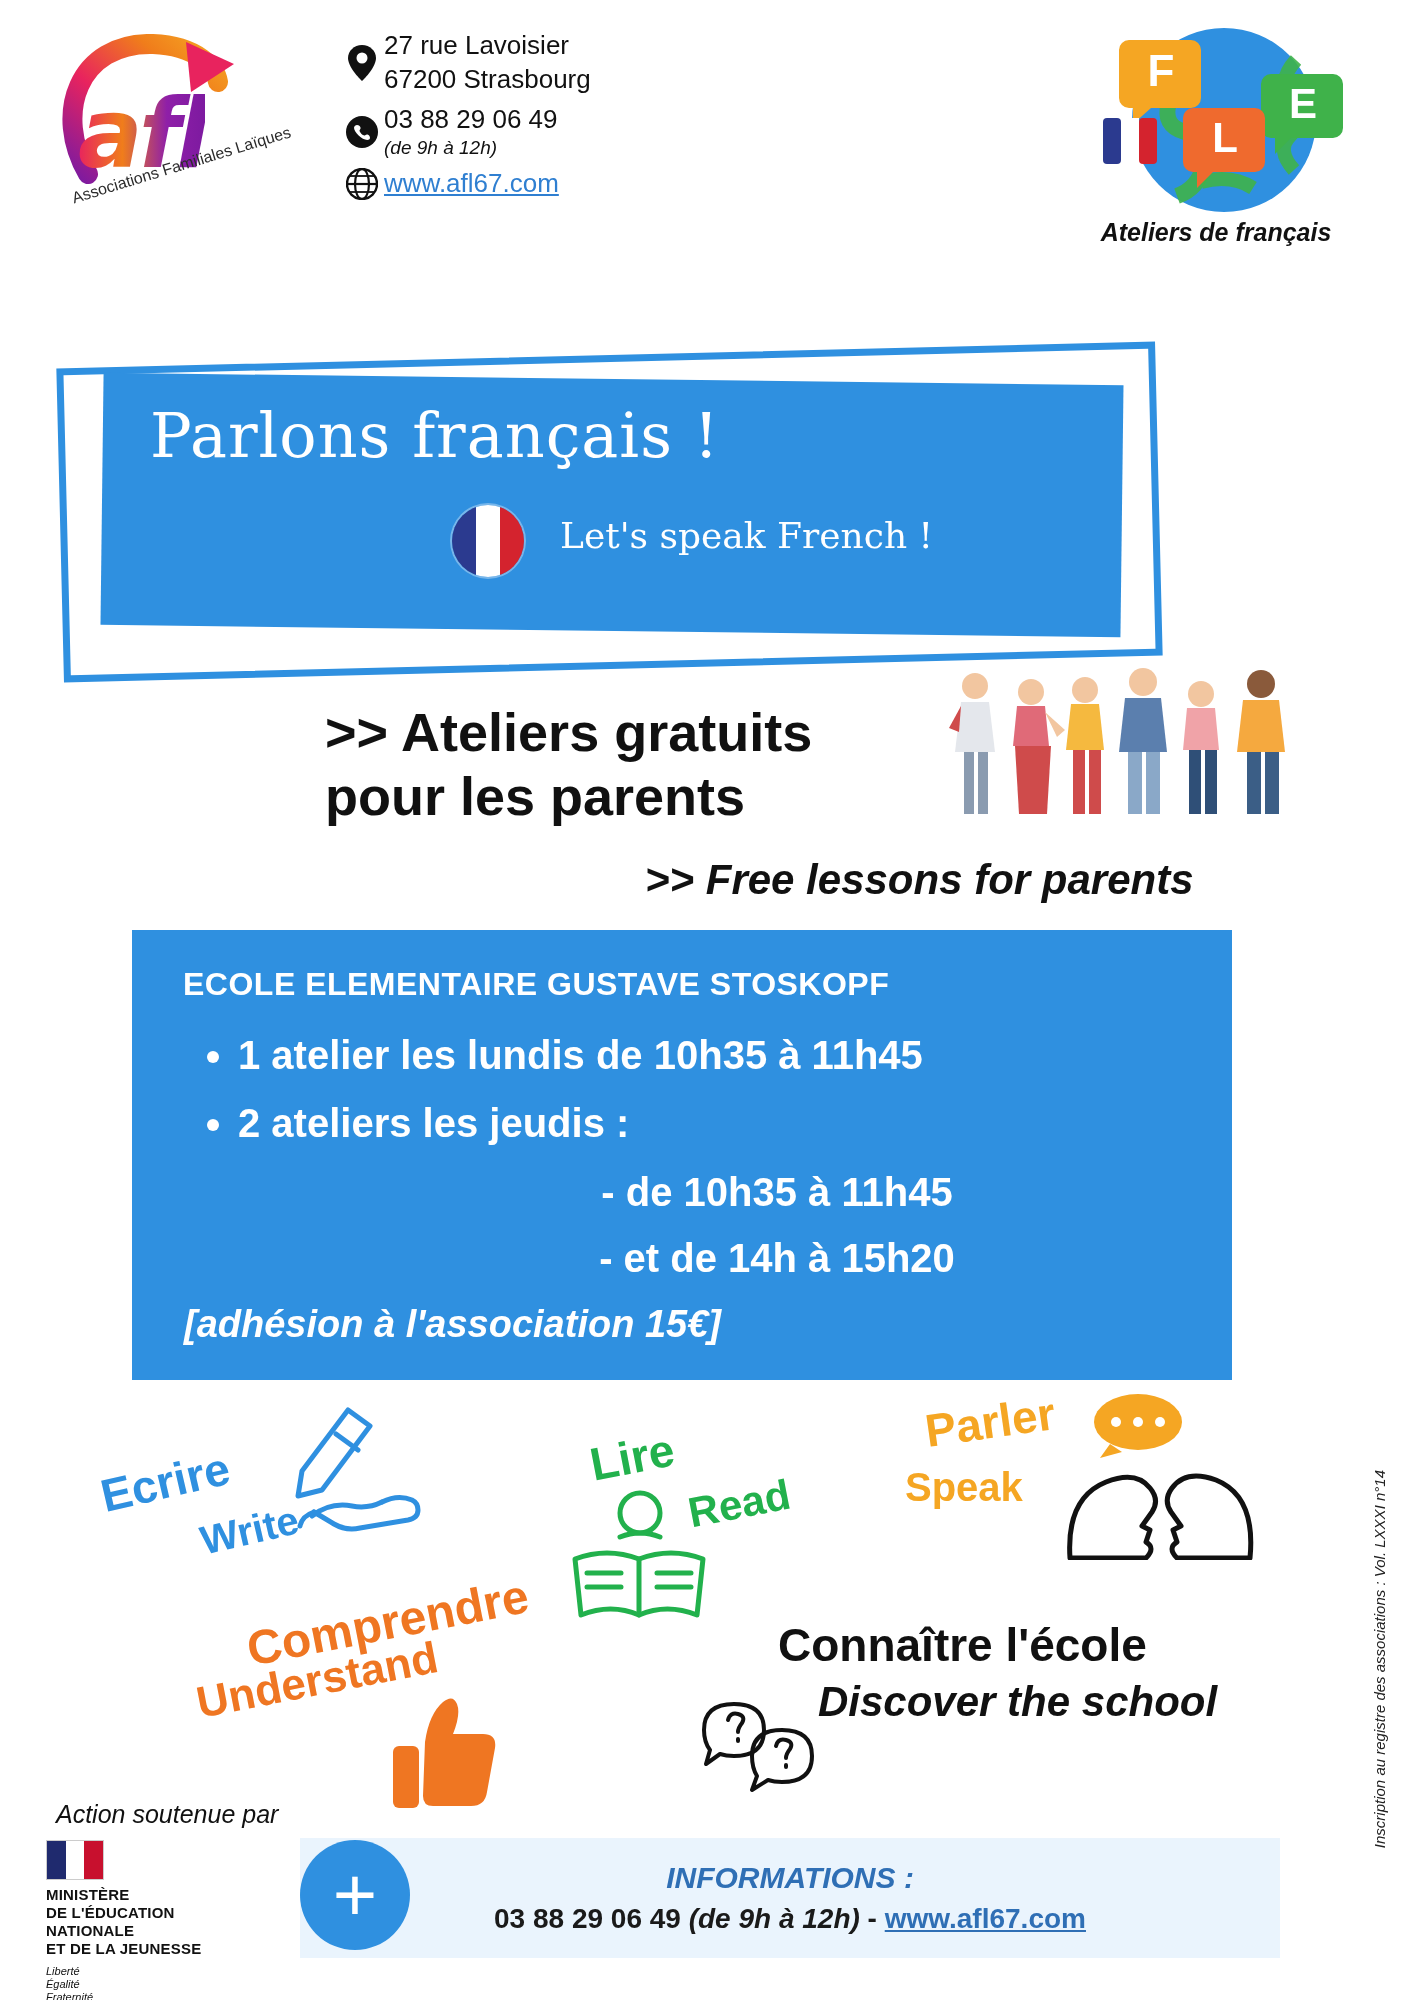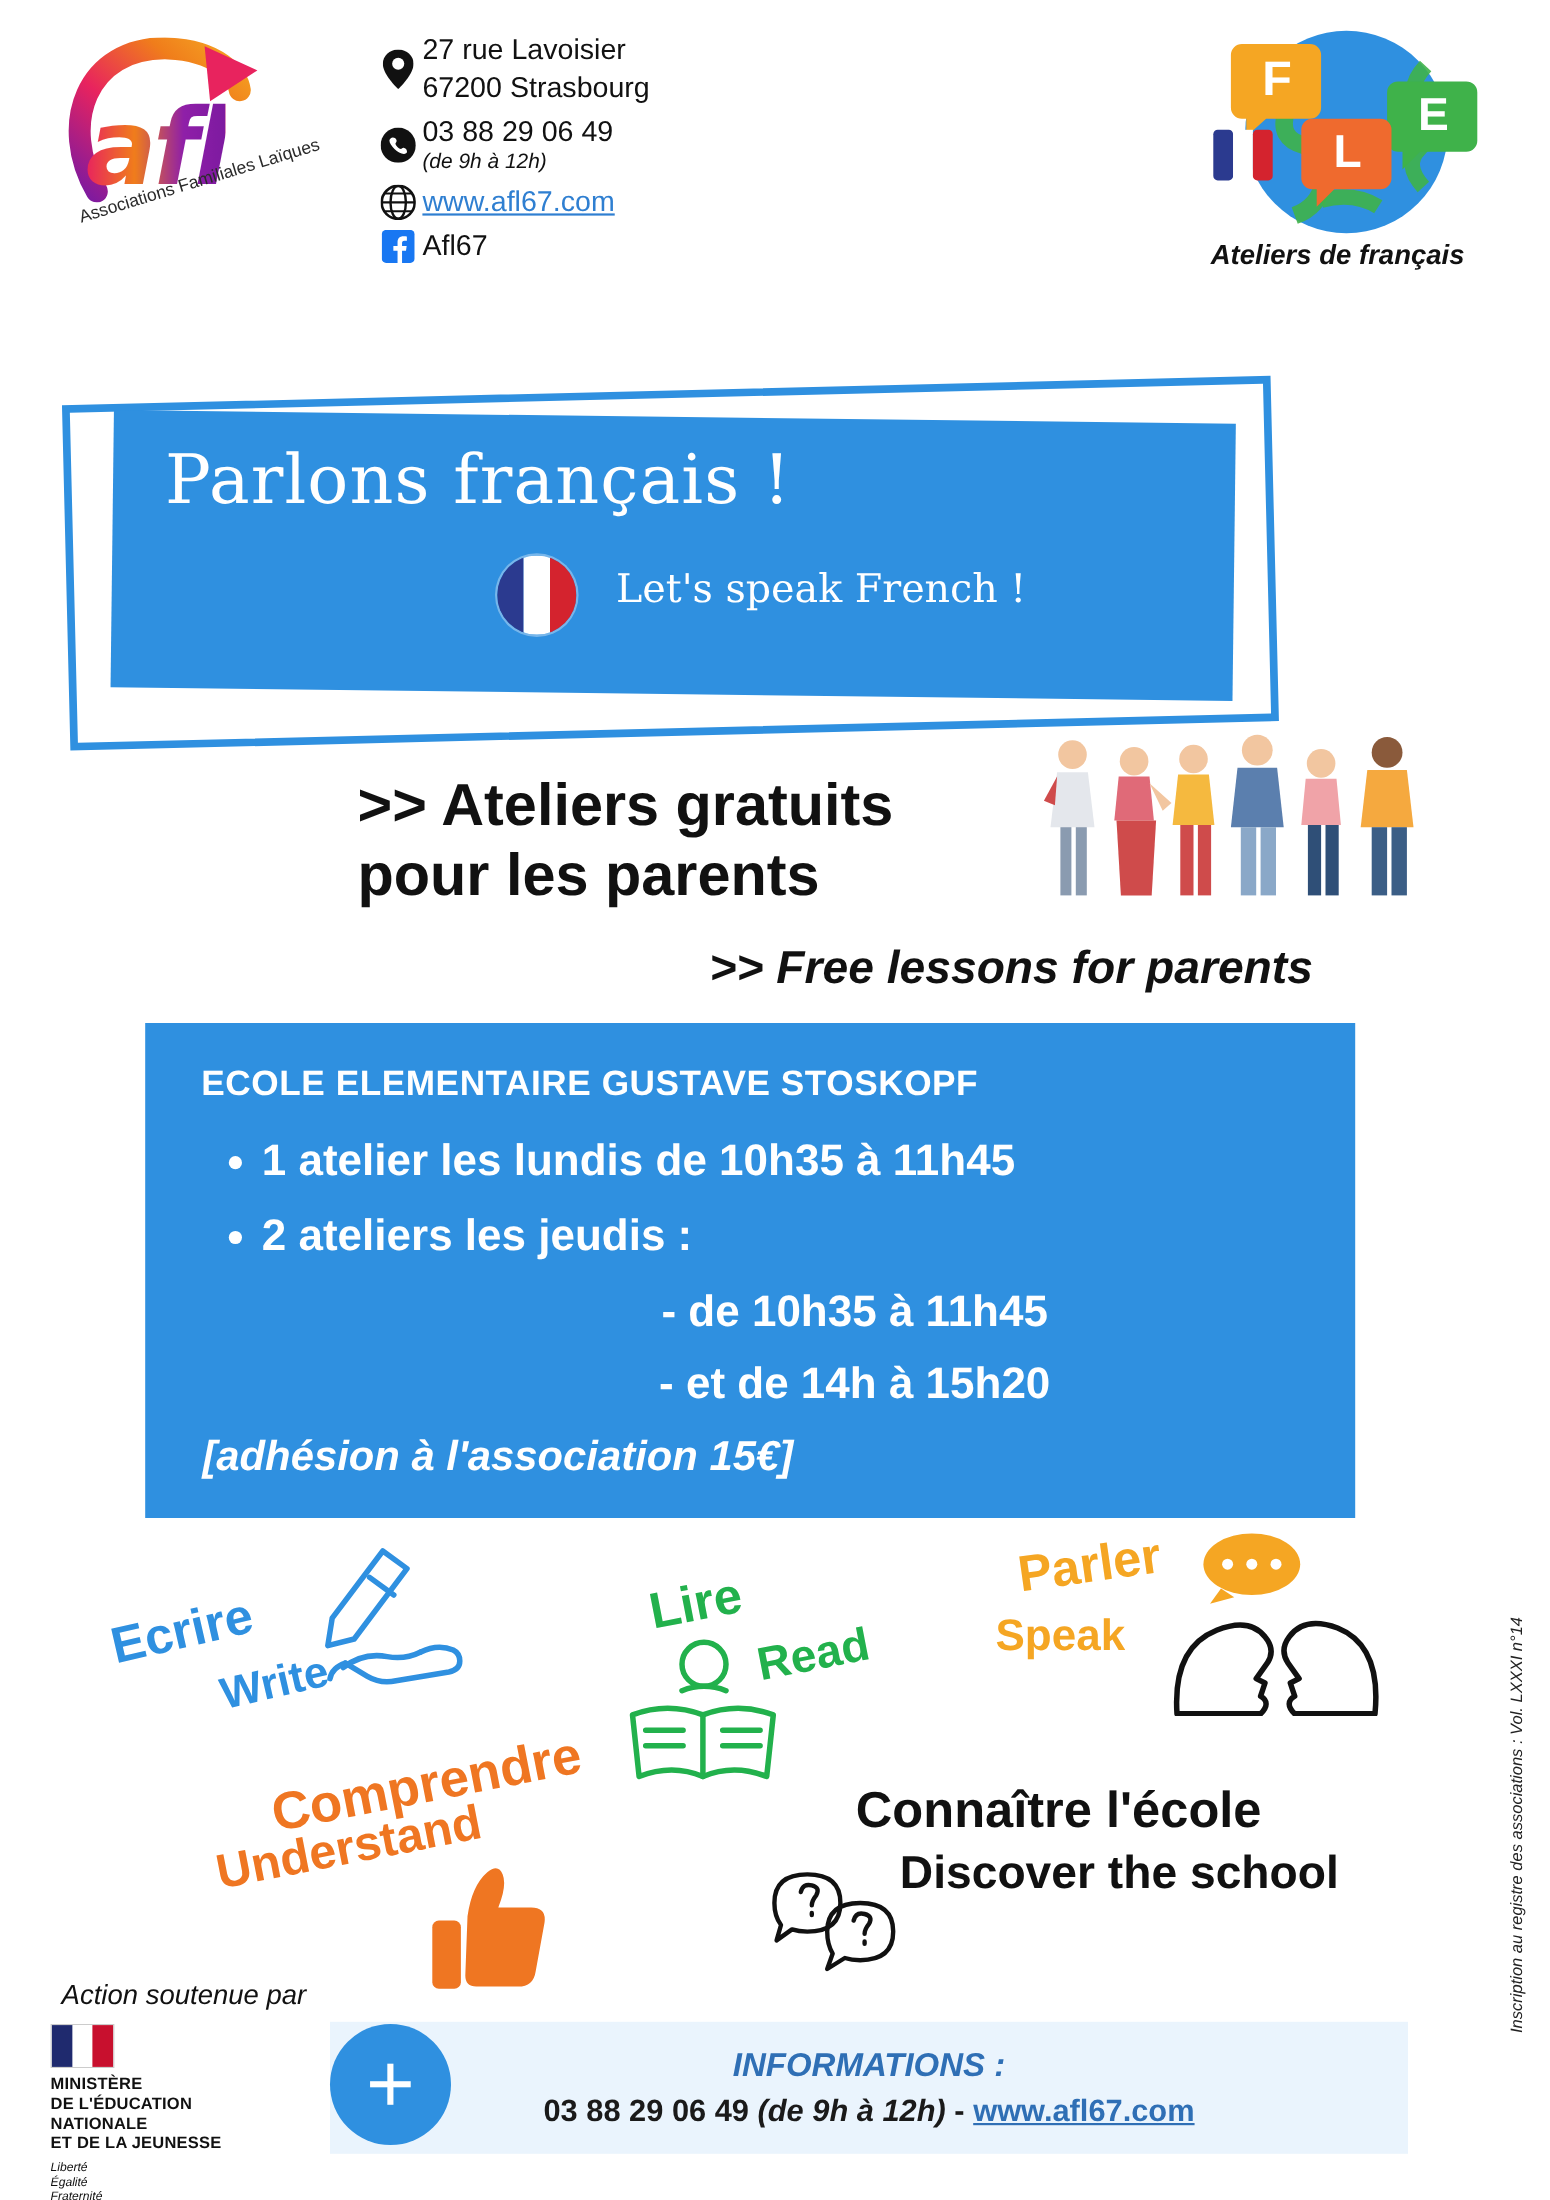--- a/index.html
+++ b/index.html
@@ -244,21 +244,21 @@
 
   .ecrire { left: 100px; top: 1455px; font-size: 46px; color:#2f90e0; transform: rotate(-13deg); }
   .write  { left: 200px; top: 1508px; font-size: 40px; color:#2f90e0; transform: rotate(-13deg); }
   .lire   { left: 590px; top: 1430px; font-size: 46px; color:#22b14c; transform: rotate(-11deg); }
   .read   { left: 688px; top: 1480px; font-size: 42px; color:#22b14c; transform: rotate(-11deg); }
   .parler { left: 925px; top: 1395px; font-size: 46px; color:#f5a623; transform: rotate(-8deg); }
   .speak  { left: 905px; top: 1465px; font-size: 40px; color:#f5a623; }
   .comprendre { left: 245px; top: 1595px; font-size: 48px; color:#ef7622; transform: rotate(-11deg); }
   .understand { left: 195px; top: 1655px; font-size: 44px; color:#ef7622; transform: rotate(-11deg); }
   .connaitre { left: 778px; top: 1618px; font-size: 46px; color:#111; }
-  .discover  { left: 818px; top: 1678px; font-size: 42px; color:#111; }
+  .discover  { left: 818px; top: 1678px; font-size: 42px; color:#111; font-style: italic; }
 
   .icon-pen   { position:absolute; left:278px; top:1398px; width:150px; height:150px; }
   .icon-book  { position:absolute; left:565px; top:1485px; width:150px; height:150px; }
   .icon-heads { position:absolute; left:1060px; top:1390px; width:200px; height:170px; }
   .icon-thumb { position:absolute; left:385px; top:1690px; width:120px; height:130px; }
   .icon-bubbles { position:absolute; left:700px; top:1690px; width:130px; height:110px; }
 
   
   .supported {
     position: absolute;
@@ -412,29 +412,20 @@
           <circle cx="16" cy="16" r="15" fill="none" stroke="#111" stroke-width="2.4"></circle>
           <ellipse cx="16" cy="16" rx="7" ry="15" fill="none" stroke="#111" stroke-width="2.2"></ellipse>
           <line x1="1" y1="16" x2="31" y2="16" stroke="#111" stroke-width="2.2"></line>
           <line x1="3.5" y1="8" x2="28.5" y2="8" stroke="#111" stroke-width="1.8"></line>
           <line x1="3.5" y1="24" x2="28.5" y2="24" stroke="#111" stroke-width="1.8"></line>
         </svg>
       </div>
       <div class="contact-link">www.afl67.com</div>
     </div>
 
-    <div class="contact-row">
-      <div class="contact-icon">
-        <svg width="30" height="30" viewBox="0 0 30 30">
-          <rect width="30" height="30" rx="4" fill="#1877f2"></rect>
-          <path d="M18.5 30 V19 h3.6 l .6 -4.3 h -4.2 v -2.7 c 0 -1.2 .4 -2.1 2.2 -2.1 h 2.2 V6 c -.4 -.05 -1.7 -.17 -3.2 -.17 -3.2 0 -5.3 1.9 -5.3 5.4 v 3.4 H 10.6 V19 h 3.8 v 11 Z" fill="#fff"></path>
-        </svg>
-      </div>
-      <div class="contact-text">Afl67</div>
-    </div>
   </div>
 
   <div class="fle-logo">
     <svg width="270" height="200" viewBox="0 0 270 200">
       <circle cx="143" cy="98" r="92" fill="#2f90e0"></circle>
       <path d="M70 40 q25 14 18 40 q-7 24 16 30 q24 7 18 34 q-4 22 -26 30" fill="none" stroke="#3fb24a" stroke-width="16" opacity="0.9"></path>
       <path d="M215 38 q-20 22 -4 40 q16 18 -2 36 q-14 14 4 34" fill="none" stroke="#3fb24a" stroke-width="14" opacity="0.9"></path>
       <path d="M120 160 q30 -8 52 6" fill="none" stroke="#3fb24a" stroke-width="14" opacity="0.9"></path>
 
       <path d="M48 18 h62 a10 10 0 0 1 10 10 v48 a10 10 0 0 1 -10 10 h-40 l-18 16 v-16 h-4 a10 10 0 0 1 -10 -10 v-48 a10 10 0 0 1 10 -10 z" fill="#f5a623"></path>

